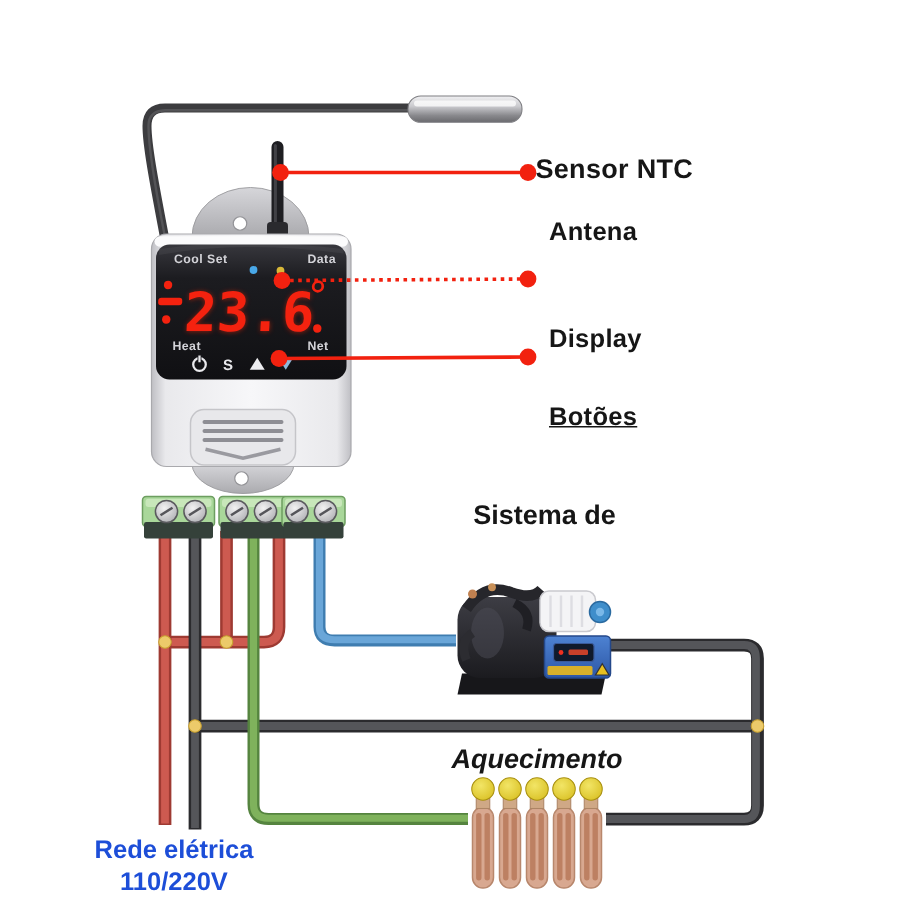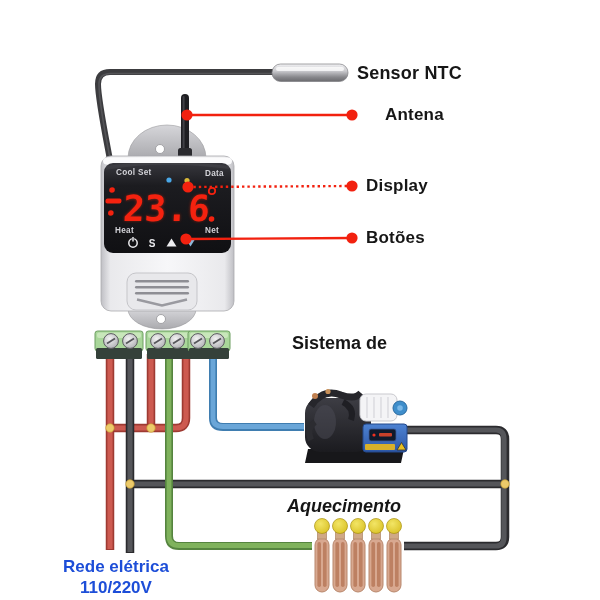--- a/index.html
+++ b/index.html
@@ -1,22 +1,22 @@
 <!DOCTYPE html>
 <html><head>
 <meta charset="utf-8">
 <style>
   html,body{margin:0;padding:0;background:#ffffff;}
   #canvas{position:relative;width:600px;height:600px;background:#ffffff;overflow:hidden;
           font-family:"Liberation Sans",sans-serif;}
   #scene{position:absolute;left:0;top:0;}
   .lbl{position:absolute;color:#161616;font-weight:700;white-space:nowrap;
        transform:translateY(-50%);}
-  .lbl-callout{font-size:17px;letter-spacing:.2px;}
-  .lbl-block{position:absolute;color:#161616;font-weight:700;
+  .lbl-callout{font-size:17px;letter-spacing:.2px;margin-top:40px;}
+  .lbl-block{position:absolute;color:#161616;font-weight:700;text-align:center;
              font-size:18px;line-height:1.32;}
   .lbl-mains{position:absolute;color:#1d4ed8;font-weight:700;text-align:center;
              font-size:17px;line-height:1.25;}
   .disp-label{font:600 8.2px "Liberation Sans",sans-serif;fill:#d3d3d8;letter-spacing:.3px;}
   .btn-label{font:700 10px "Liberation Sans",sans-serif;fill:#e9e9ec;}
   .seg{font:700 36px "DejaVu Sans Mono",monospace;}
 </style>
 </head>
 <body>
 
@@ -275,23 +275,23 @@
     <circle cx="187" cy="115" r="5.6"></circle>
     <circle cx="352" cy="115" r="5.6"></circle>
     <circle cx="188" cy="187" r="5.6"></circle>
     <circle cx="352" cy="186" r="5.6"></circle>
     <circle cx="186" cy="239" r="5.6"></circle>
     <circle cx="352" cy="238" r="5.6"></circle>
   </g>
 </svg>
 
 <div class="lbl lbl-callout" style="left:357px;top:73px;font-size:18px;">Sensor NTC</div>
-<div class="lbl lbl-callout" style="left:385px;top:115px;">Antena</div>
+<div class="lbl lbl-callout" style="left:366px;top:115px;">Antena</div>
 <div class="lbl lbl-callout" style="left:366px;top:186px;text-align:center;">Display</div>
-<div class="lbl lbl-callout" style="left:366px;top:238px;">Botões</div>
+<div class="lbl lbl-callout" style="left:366px;top:238px;text-decoration:underline;">Botões</div>
 
 <div class="lbl-block" style="left:292px;top:332px;width:142px;">
   <div>Sistema de</div>
 </div>
 
 <div class="lbl-block" style="left:287px;top:495px;width:142px;font-style:italic;">Aquecimento</div>
 
 <div class="lbl-mains" style="left:45px;top:556px;width:142px;">
   <div>Rede elétrica</div>
   <div>110/220V</div>

